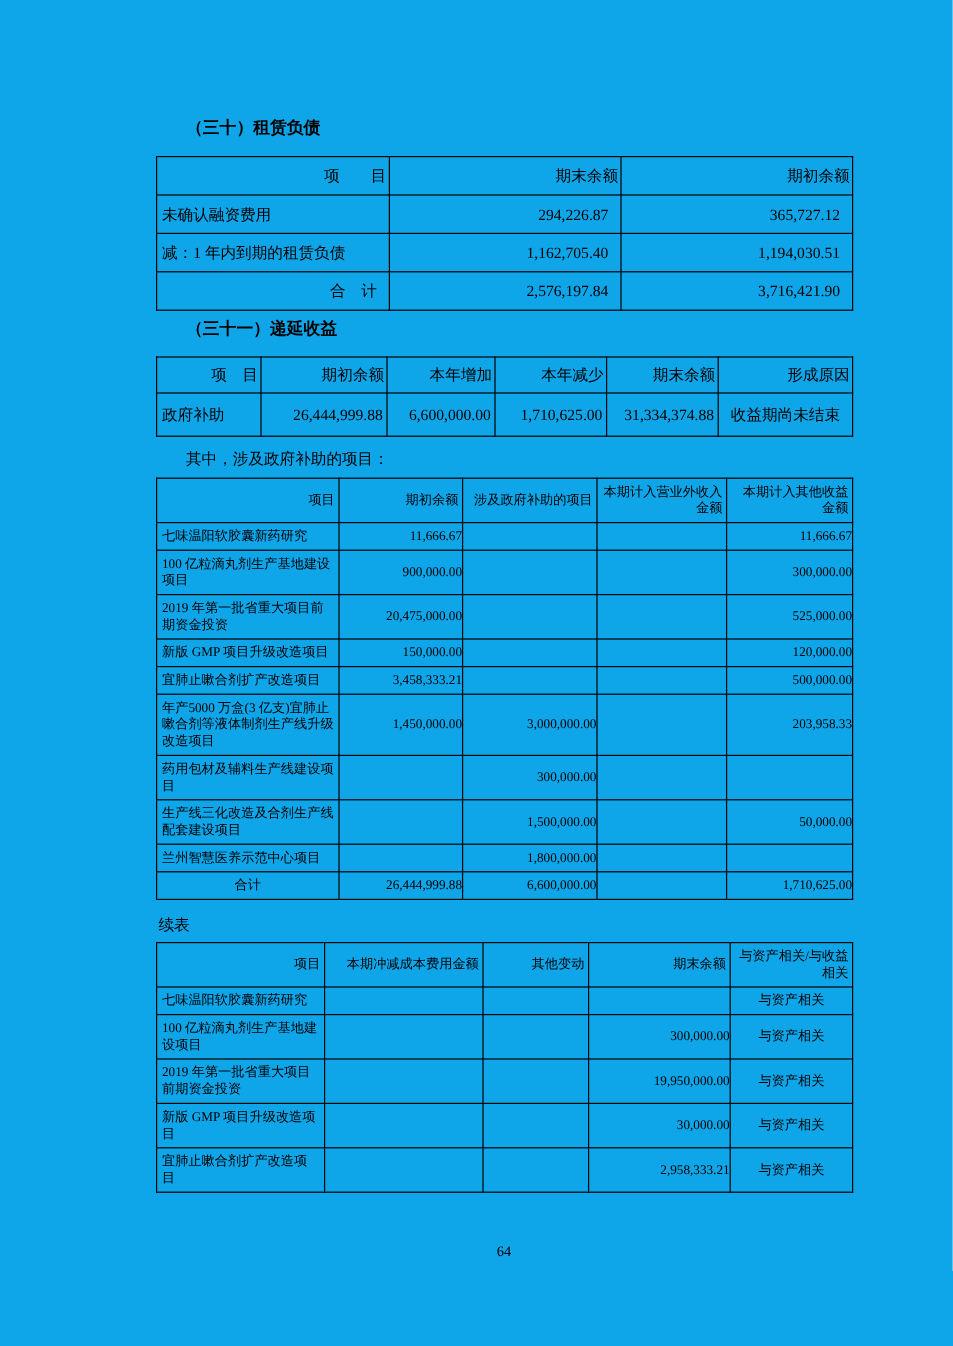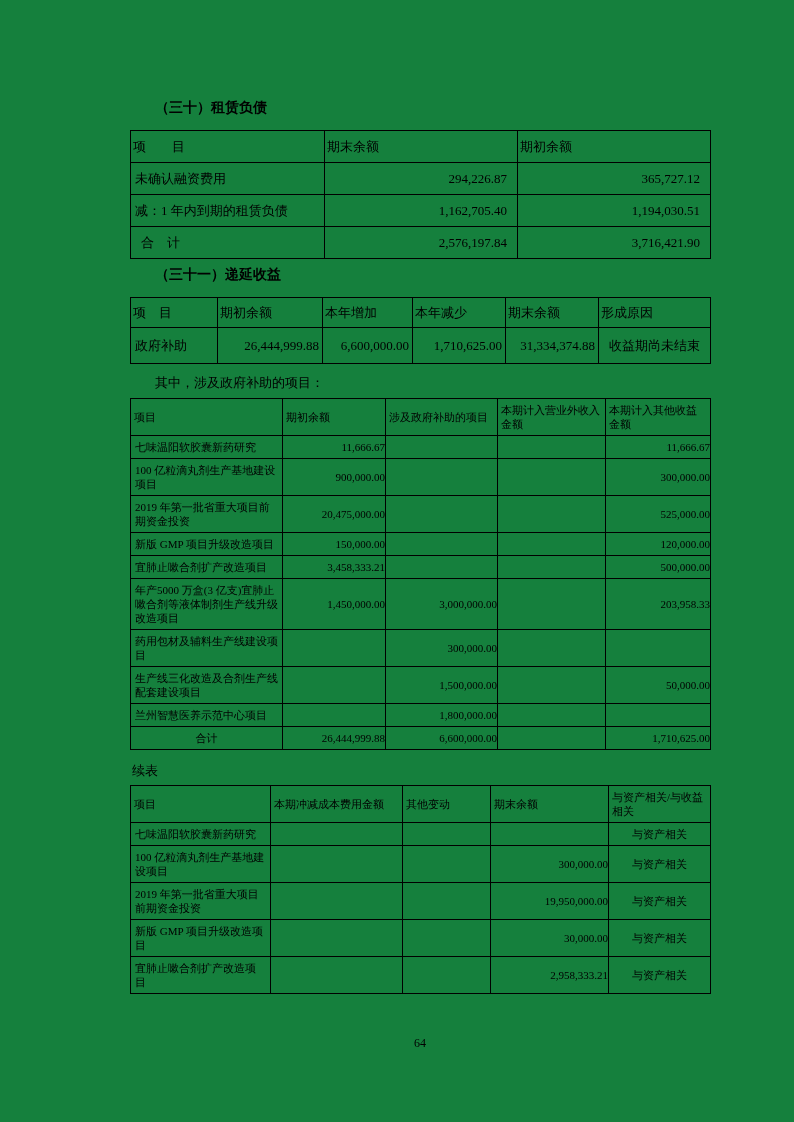--- a/index.html
+++ b/index.html
@@ -1,38 +1,38 @@
 <!DOCTYPE html>
 <html><head>
 <meta charset="utf-8">
 <style>
   html,body{margin:0;padding:0;background:#fff;}
   .page{
     position:relative;
     width:794px;height:1122px;
-    background:#15803d;color:#000;
+    background:#0ea5e9;color:#000;
     font-family:"Liberation Serif","DejaVu Serif",serif;
     overflow:hidden;
   }
   .content{position:absolute;left:130px;top:98px;width:580px;}
   .sec-heading{
     font-size:14px;font-weight:bold;line-height:20px;
     margin:0 0 12px 25px;
   }
   table{border-collapse:collapse;width:580px;table-layout:fixed;}
   th,td{border:1px solid #000;font-weight:normal;word-break:break-all;vertical-align:middle;}
-  th{text-align:left;}
+  th{text-align:right;}
 
   
   .t1{margin-bottom:6px;}
   .t1 th{font-size:13px;line-height:15px;padding:8px 2px;}
   .t1 td{font-size:13px;line-height:15px;padding:8px 10px;}
   .t1 td.lbl{text-align:left;padding-left:4px;}
   .t1 td.num{text-align:right;}
-  .t1 td.ctr{text-align:left;}
+  .t1 td.ctr{text-align:right;}
 
   
   .t2{margin-bottom:10px;}
   .t2 th{font-size:13px;line-height:15px;padding:7px 2px;}
   .t2 td{font-size:13px;line-height:15px;padding:10px 3px;}
   .t2 td.lbl{text-align:left;padding-left:4px;}
   .t2 td.num{text-align:right;}
   .t2 td.ctr{text-align:center;}
 
   .note{font-size:13px;line-height:18px;margin:10px 0 6px 25px;}

